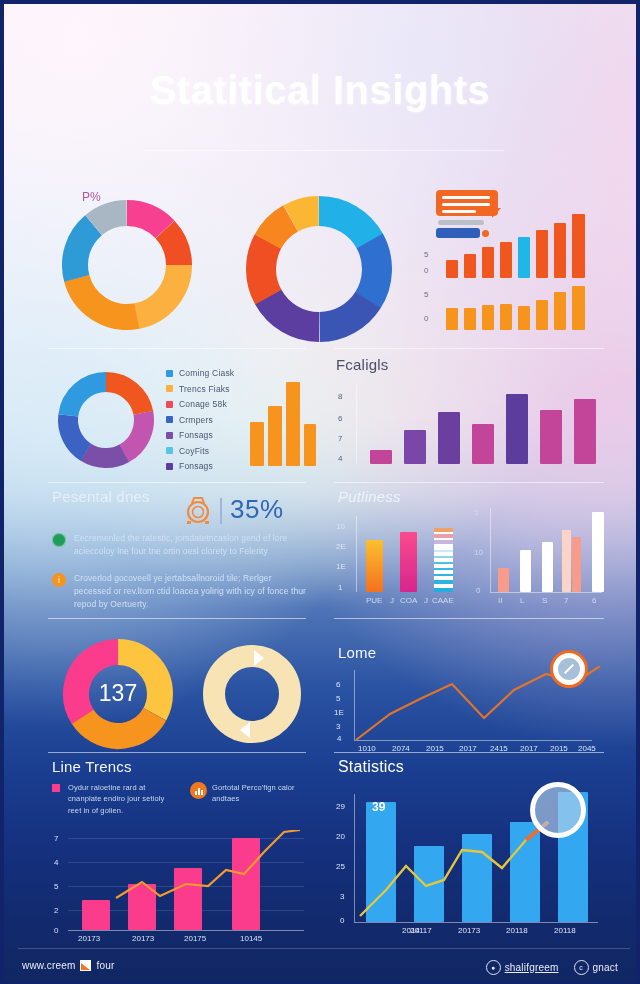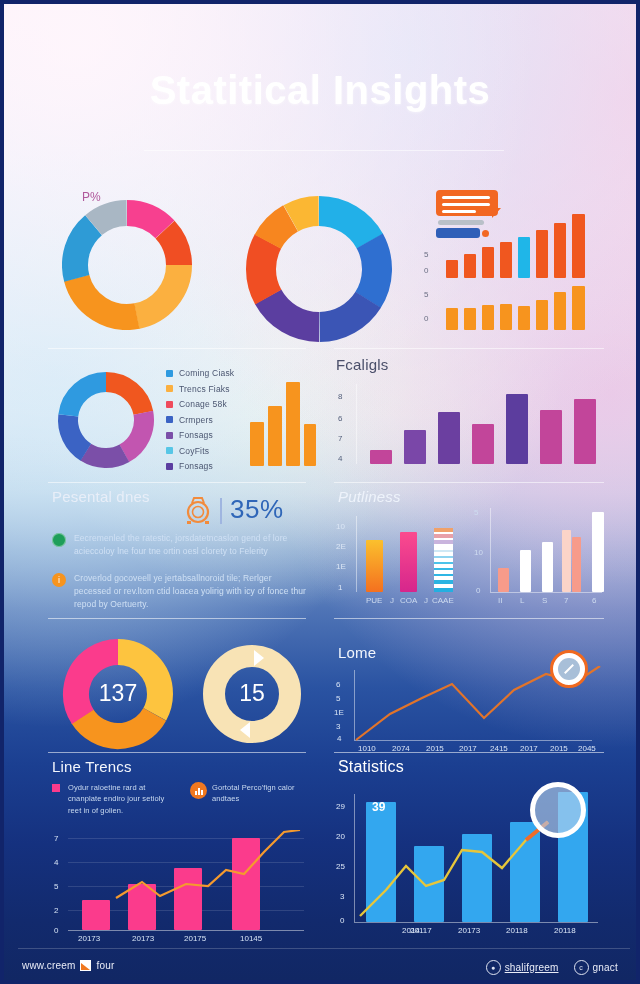--- a/index.html
+++ b/index.html
@@ -318,21 +318,20 @@
   </div>
 
   <div class="panel" style="left:198px;top:640px;width:100px;height:100px;">
     <svg width="100" height="100" viewBox="0 0 100 100">
       <circle cx="50" cy="50" r="38" fill="none" stroke="#f8e3b5" stroke-width="22"></circle>
       <g fill="#ffffff">
         <polygon points="52,6 62,14 52,22"></polygon>
         <polygon points="48,94 38,86 48,78"></polygon>
       </g>
     </svg>
-    <div style="position:absolute;left:0;right:0;top:36px;text-align:center;font-size:23px;color:#ffffff;">15</div>
   </div>
 
   <div class="panel" style="left:330px;top:640px;width:272px;height:116px;">
     <div class="sec-title" style="position:absolute;left:4px;top:0;color:#f2f6fd;">Lome</div>
     <div class="axis-lab" style="position:absolute;left:2px;top:36px;color:#d8e4f5;">6</div>
     <div class="axis-lab" style="position:absolute;left:2px;top:50px;color:#d8e4f5;">5</div>
     <div class="axis-lab" style="position:absolute;left:0px;top:64px;color:#d8e4f5;">1E</div>
     <div class="axis-lab" style="position:absolute;left:2px;top:78px;color:#d8e4f5;">3</div>
     <div class="axis-lab" style="position:absolute;left:3px;top:90px;color:#d8e4f5;">4</div>
     <div class="axisline" style="left:20px;top:26px;width:1px;height:70px;"></div>

